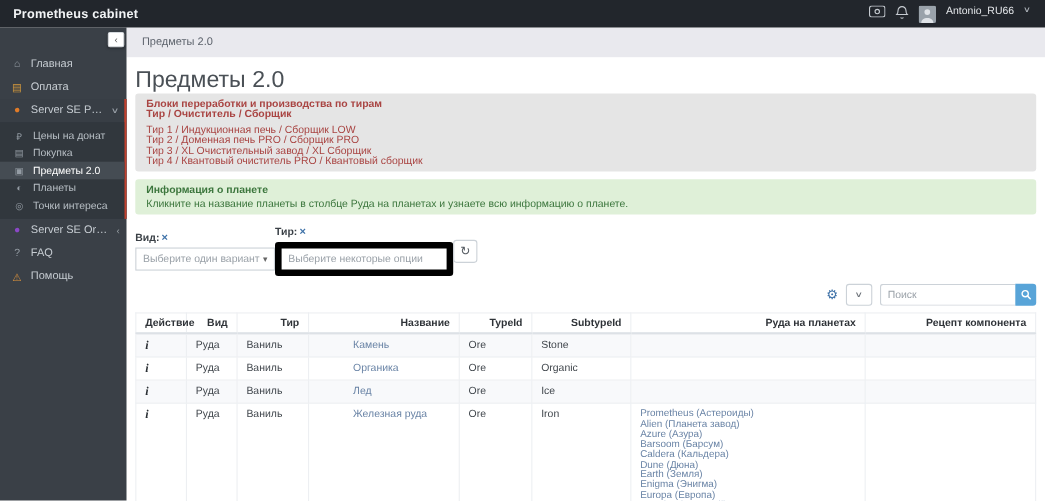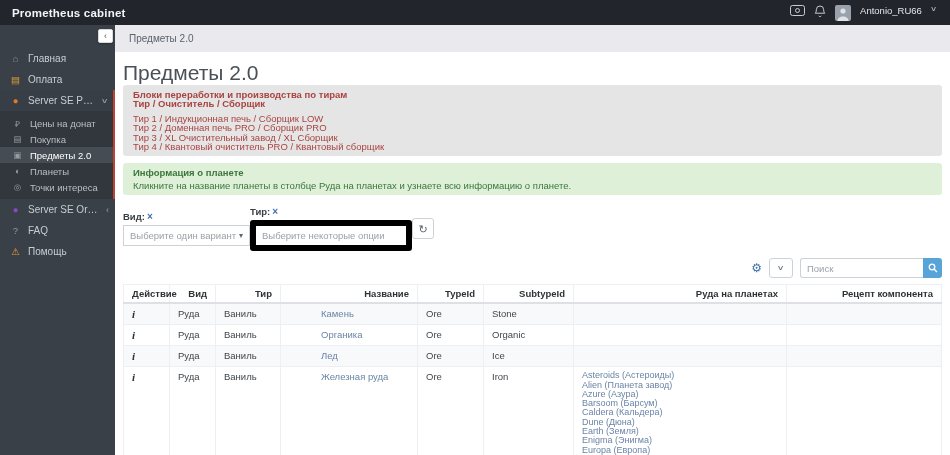--- a/index.html
+++ b/index.html
@@ -278,21 +278,21 @@
             <td></td>
           </tr>
           <tr>
             <td><a class="action-link">i</a></td>
             <td>Руда</td>
             <td>Ваниль</td>
             <td><a class="name-link">Железная руда</a></td>
             <td>Ore</td>
             <td>Iron</td>
             <td>
-              <a class="planet-link">Asteroids (Астероиды)</a>
+              <a class="planet-link">Prometheus (Астероиды)</a>
               <a class="planet-link">Alien (Планета завод)</a>
               <a class="planet-link">Azure (Азура)</a>
               <a class="planet-link">Barsoom (Барсум)</a>
               <a class="planet-link">Caldera (Кальдера)</a>
               <a class="planet-link">Dune (Дюна)</a>
               <a class="planet-link">Earth (Земля)</a>
               <a class="planet-link">Enigma (Энигма)</a>
               <a class="planet-link">Europa (Европа)</a>
               <a class="planet-link">Faraday (Фарадей)</a>
             </td>

